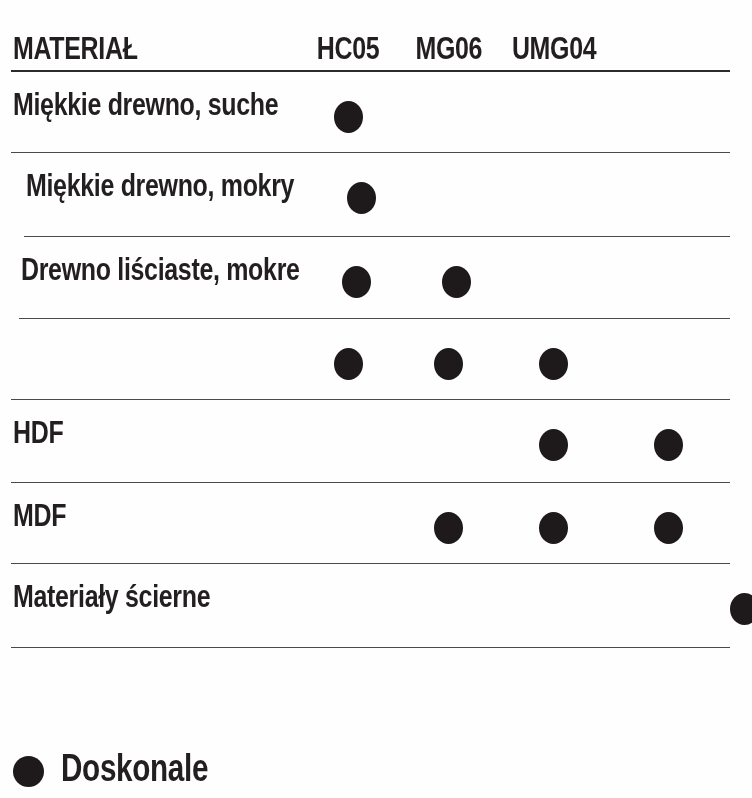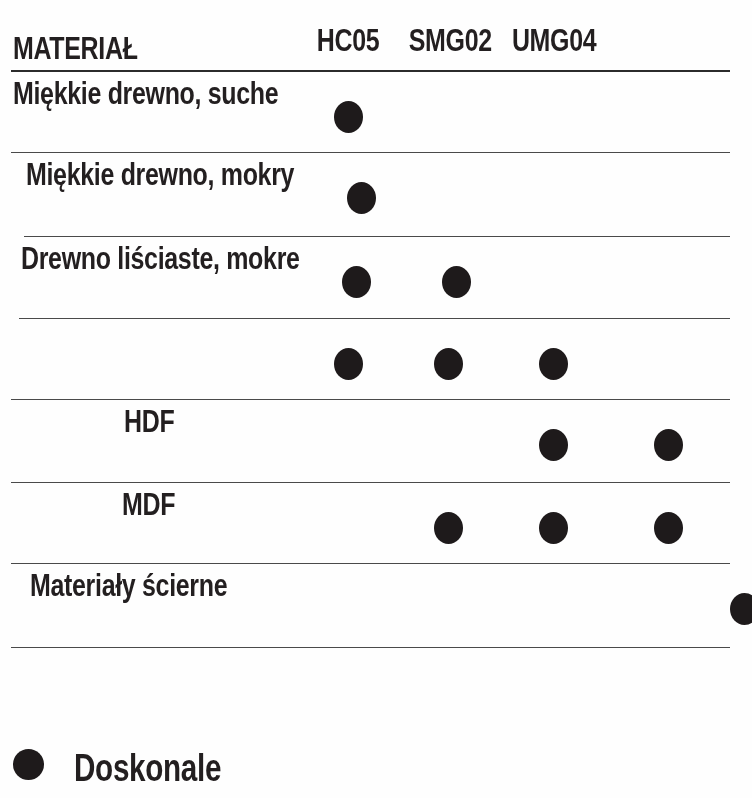--- a/index.html
+++ b/index.html
@@ -29,21 +29,21 @@
     height: 70px;
     border-bottom: 2px solid #2b2b2b;
     align-items: end;
   }
   .header-material {
     padding-left: 2px;
     padding-bottom: 4px;
   }
   .header-col {
     text-align: center;
-    padding-bottom: 12px;
+    padding-bottom: 4px;
   }
   .cond {
     display: inline-block;
     transform: scaleX(0.78);
     transform-origin: left bottom;
     white-space: nowrap;
     letter-spacing: -0.4px;
   }
   .cond.center { transform-origin: center bottom; }
   .header-material .cond,
@@ -52,42 +52,41 @@
     font-size: 32px;
     font-weight: 700;
     line-height: 1.05;
   }
   
   .row {
     border-bottom: 1.5px solid #4a4a4a;
   }
   .row-label {
     padding-left: 2px;
-    padding-top: 5px;
-    text-align: center;
+    padding-top: 16px;
   }
   .cell {
     display: flex;
     justify-content: center;
     align-items: flex-start;
   }
   .dot {
     display: block;
     margin-top: 29px;
     width: 29px; height: 32px;
     border-radius: 50%;
     background: #1e1a1b;
   }
   
   .legend {
     position: absolute;
     left: 13px; top: 749px;
     display: flex;
-    align-items: flex-start;
-    gap: 30px;
+    align-items: flex-end;
+    gap: 17px;
   }
   .legend-dot {
     display: block;
     width: 31px; height: 31px;
     border-radius: 50%;
     background: #1e1a1b;
     flex: 0 0 auto;
   }
   .legend-label .cond {
     font-size: 38px;
@@ -101,21 +100,21 @@
 <div class="sheet">
 
   <div class="table">
 
     <div class="grid-row header-row">
       <div class="header-material">
         <span class="cond">MATERIAŁ</span>
       </div>
 
     <div class="header-col"><span class="cond center">HC05</span></div>
-        <div class="header-col"><span class="cond center">SMG02</span></div>
+        <div class="header-col"><span class="cond center">MG06</span></div>
         <div class="header-col"><span class="cond center">UMG04</span></div>
       </div>
 
     <div id="table-body">
 
     <div class="grid-row row" style="height: 80px;">
           <div class="row-label"><span class="cond">Miękkie drewno, suche</span></div>
           <div class="cell">
             <span class="dot"></span>
           </div>

